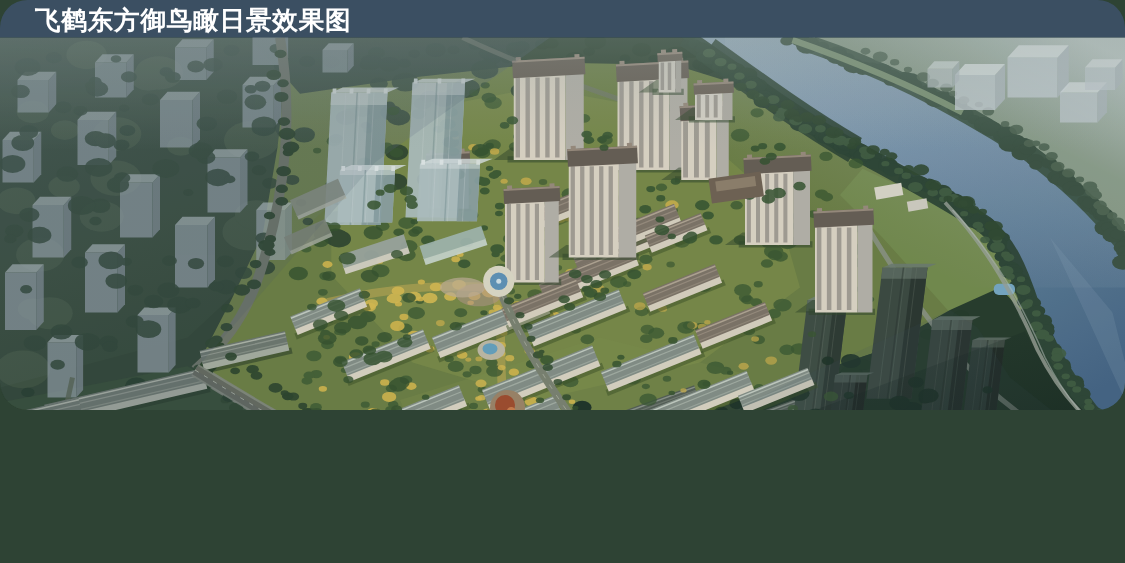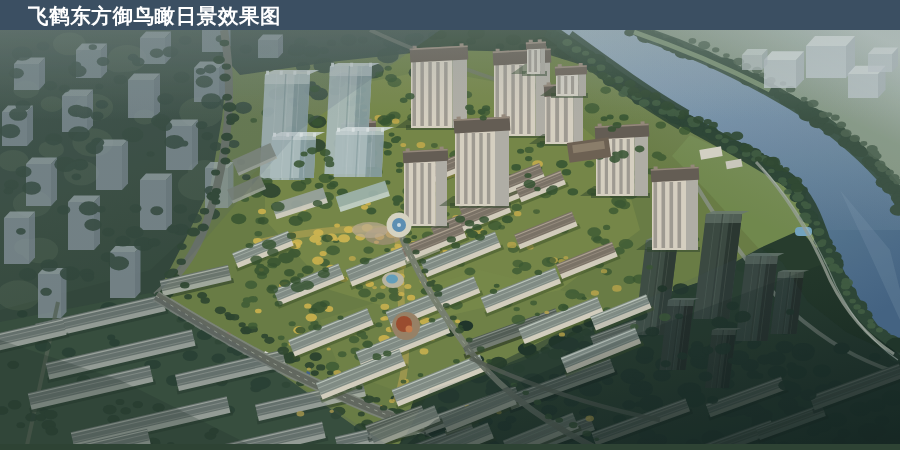--- a/index.html
+++ b/index.html
@@ -1,17 +1,17 @@
 <!DOCTYPE html>
 <html lang="zh"><head>
 <meta charset="utf-8">
 <title>飞鹤东方御鸟瞰日景效果图</title>
 <style>
 html,body{margin:0;padding:0;background:#2e4334;}
-#stage{position:relative;width:900px;height:444px;overflow:hidden;font-family:"Liberation Sans",sans-serif;}
+#stage{position:relative;width:900px;height:328px;overflow:hidden;font-family:"Liberation Sans",sans-serif;border-radius:22px;}
 #stage svg{display:block;}
 </style>
 </head>
 <body>
 <div id="stage">
 <svg width="900" height="450" viewBox="0 0 900 450">
 <defs>
 <linearGradient id="riverG" x1="0.1" y1="0" x2="0.75" y2="1">
           <stop offset="0" stop-color="#91a8bb"></stop>
           <stop offset="0.4" stop-color="#6d8aa4"></stop>

